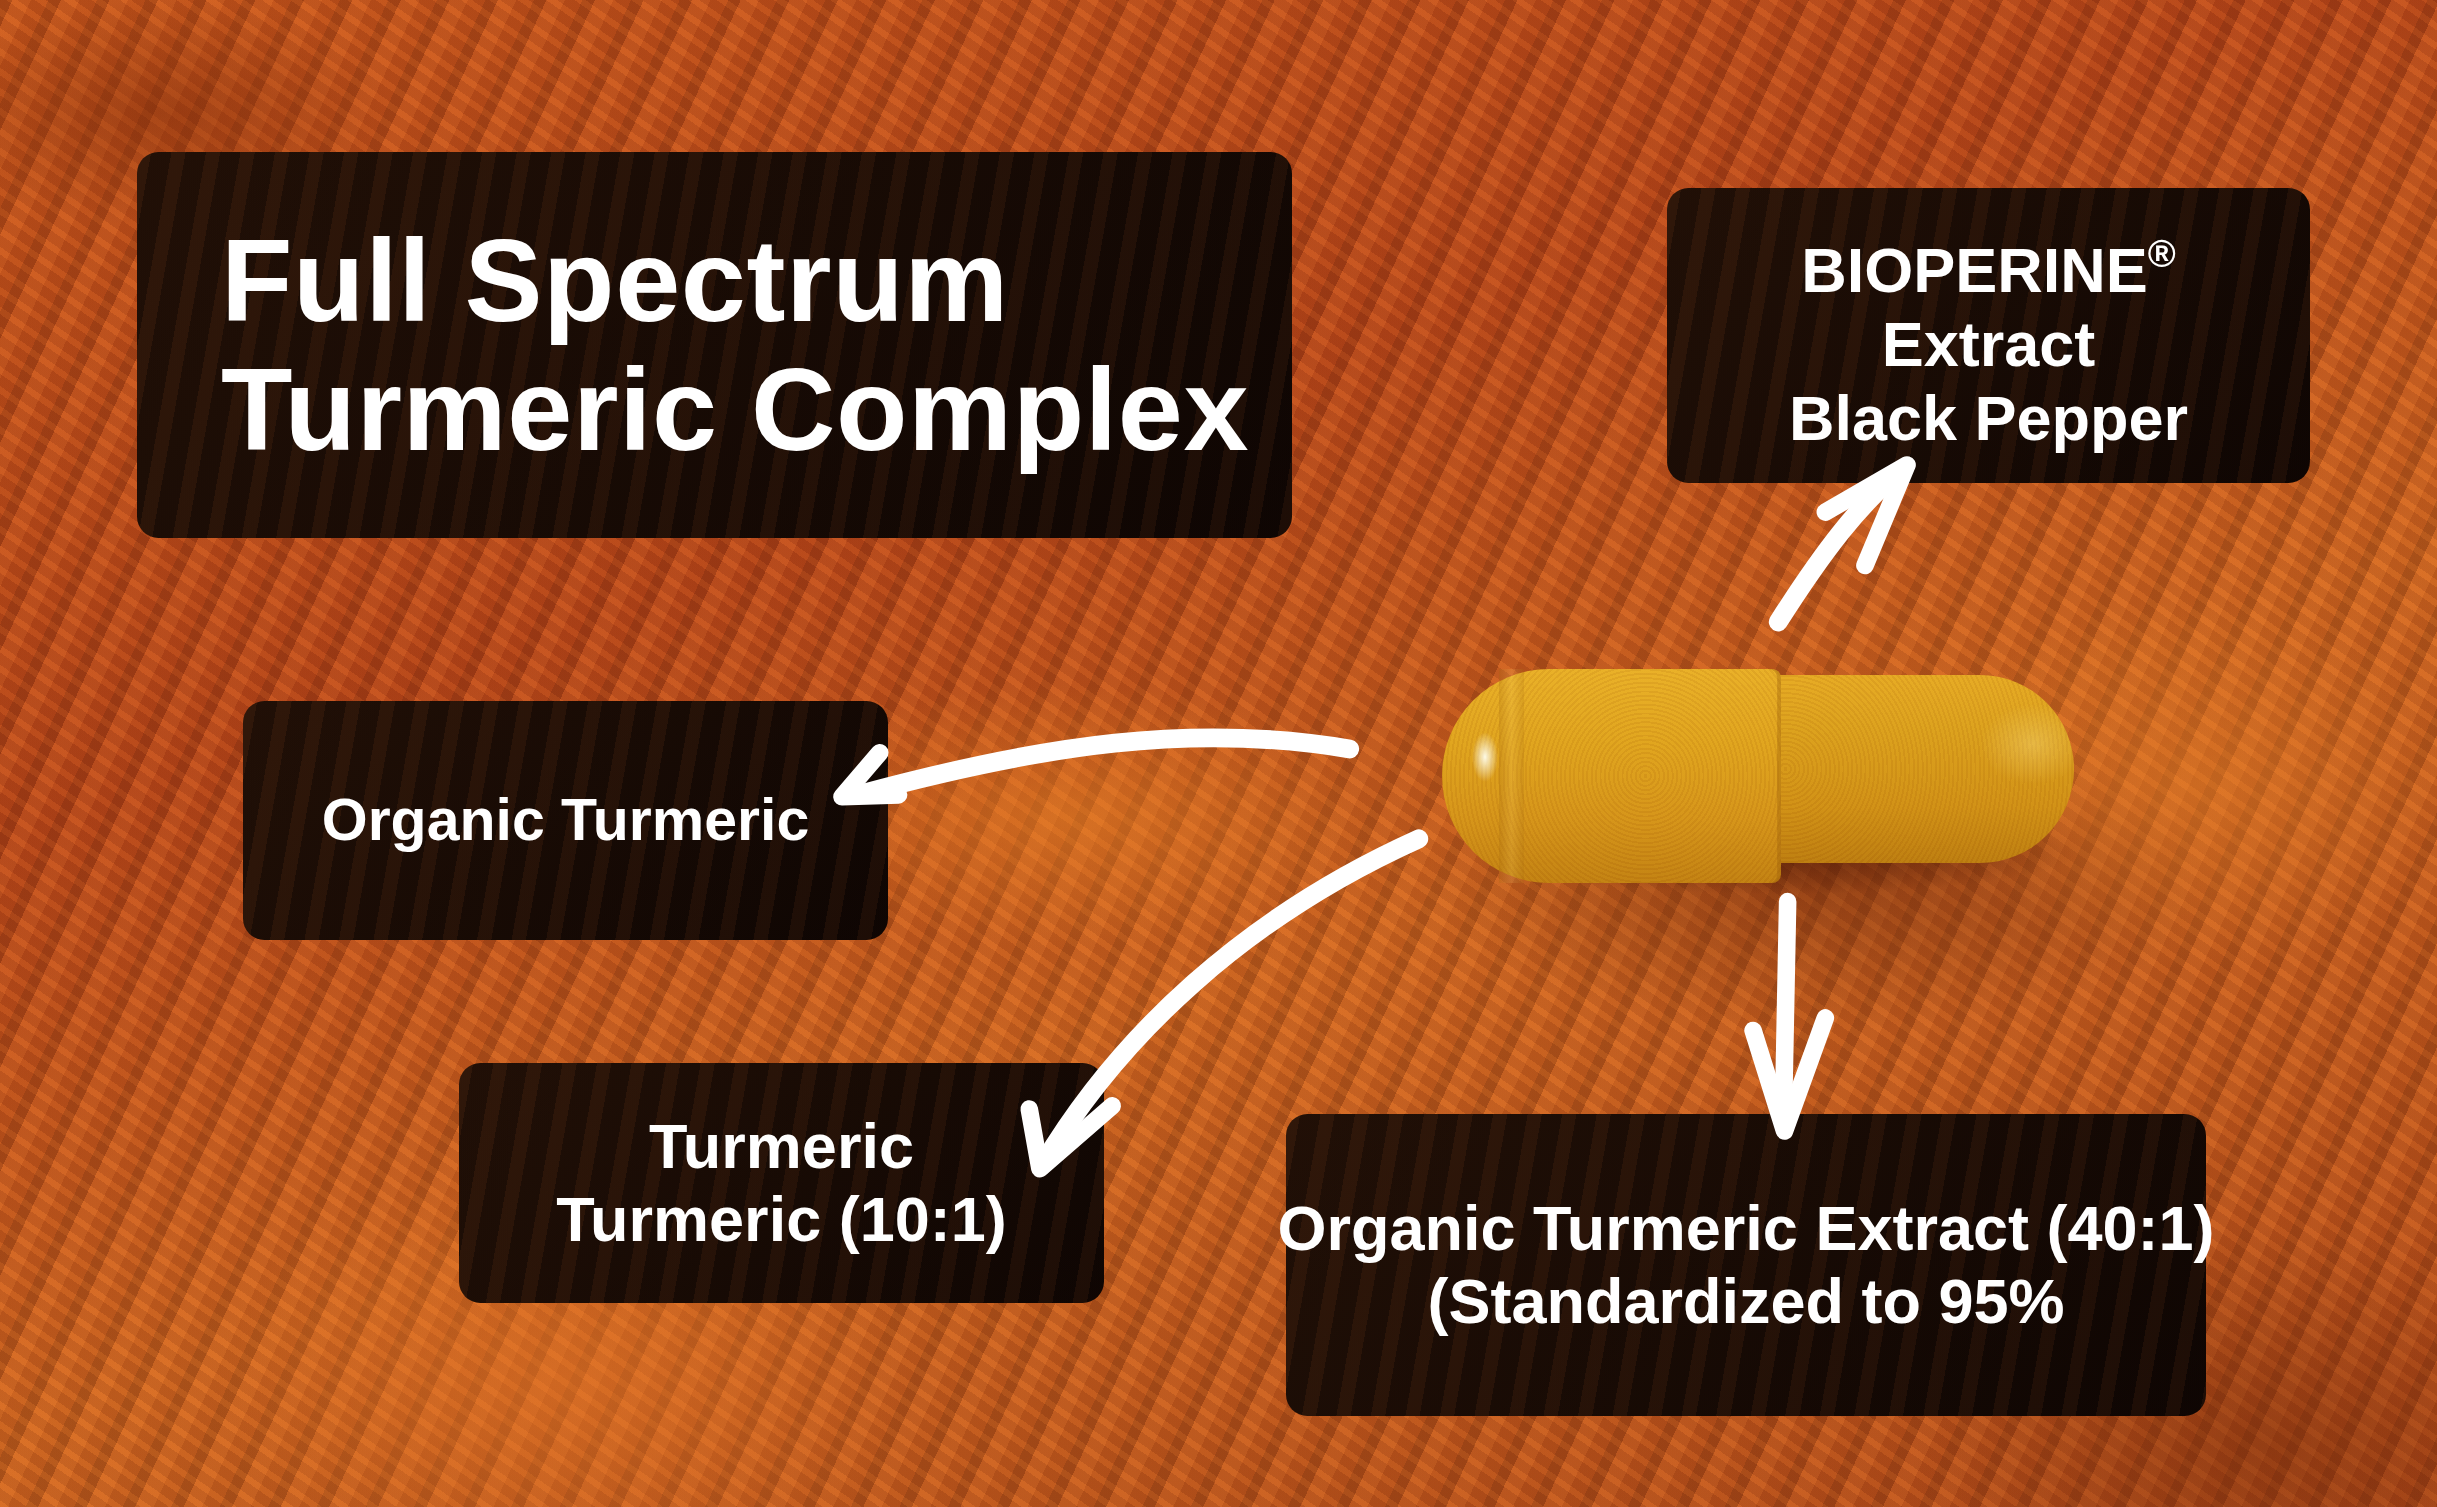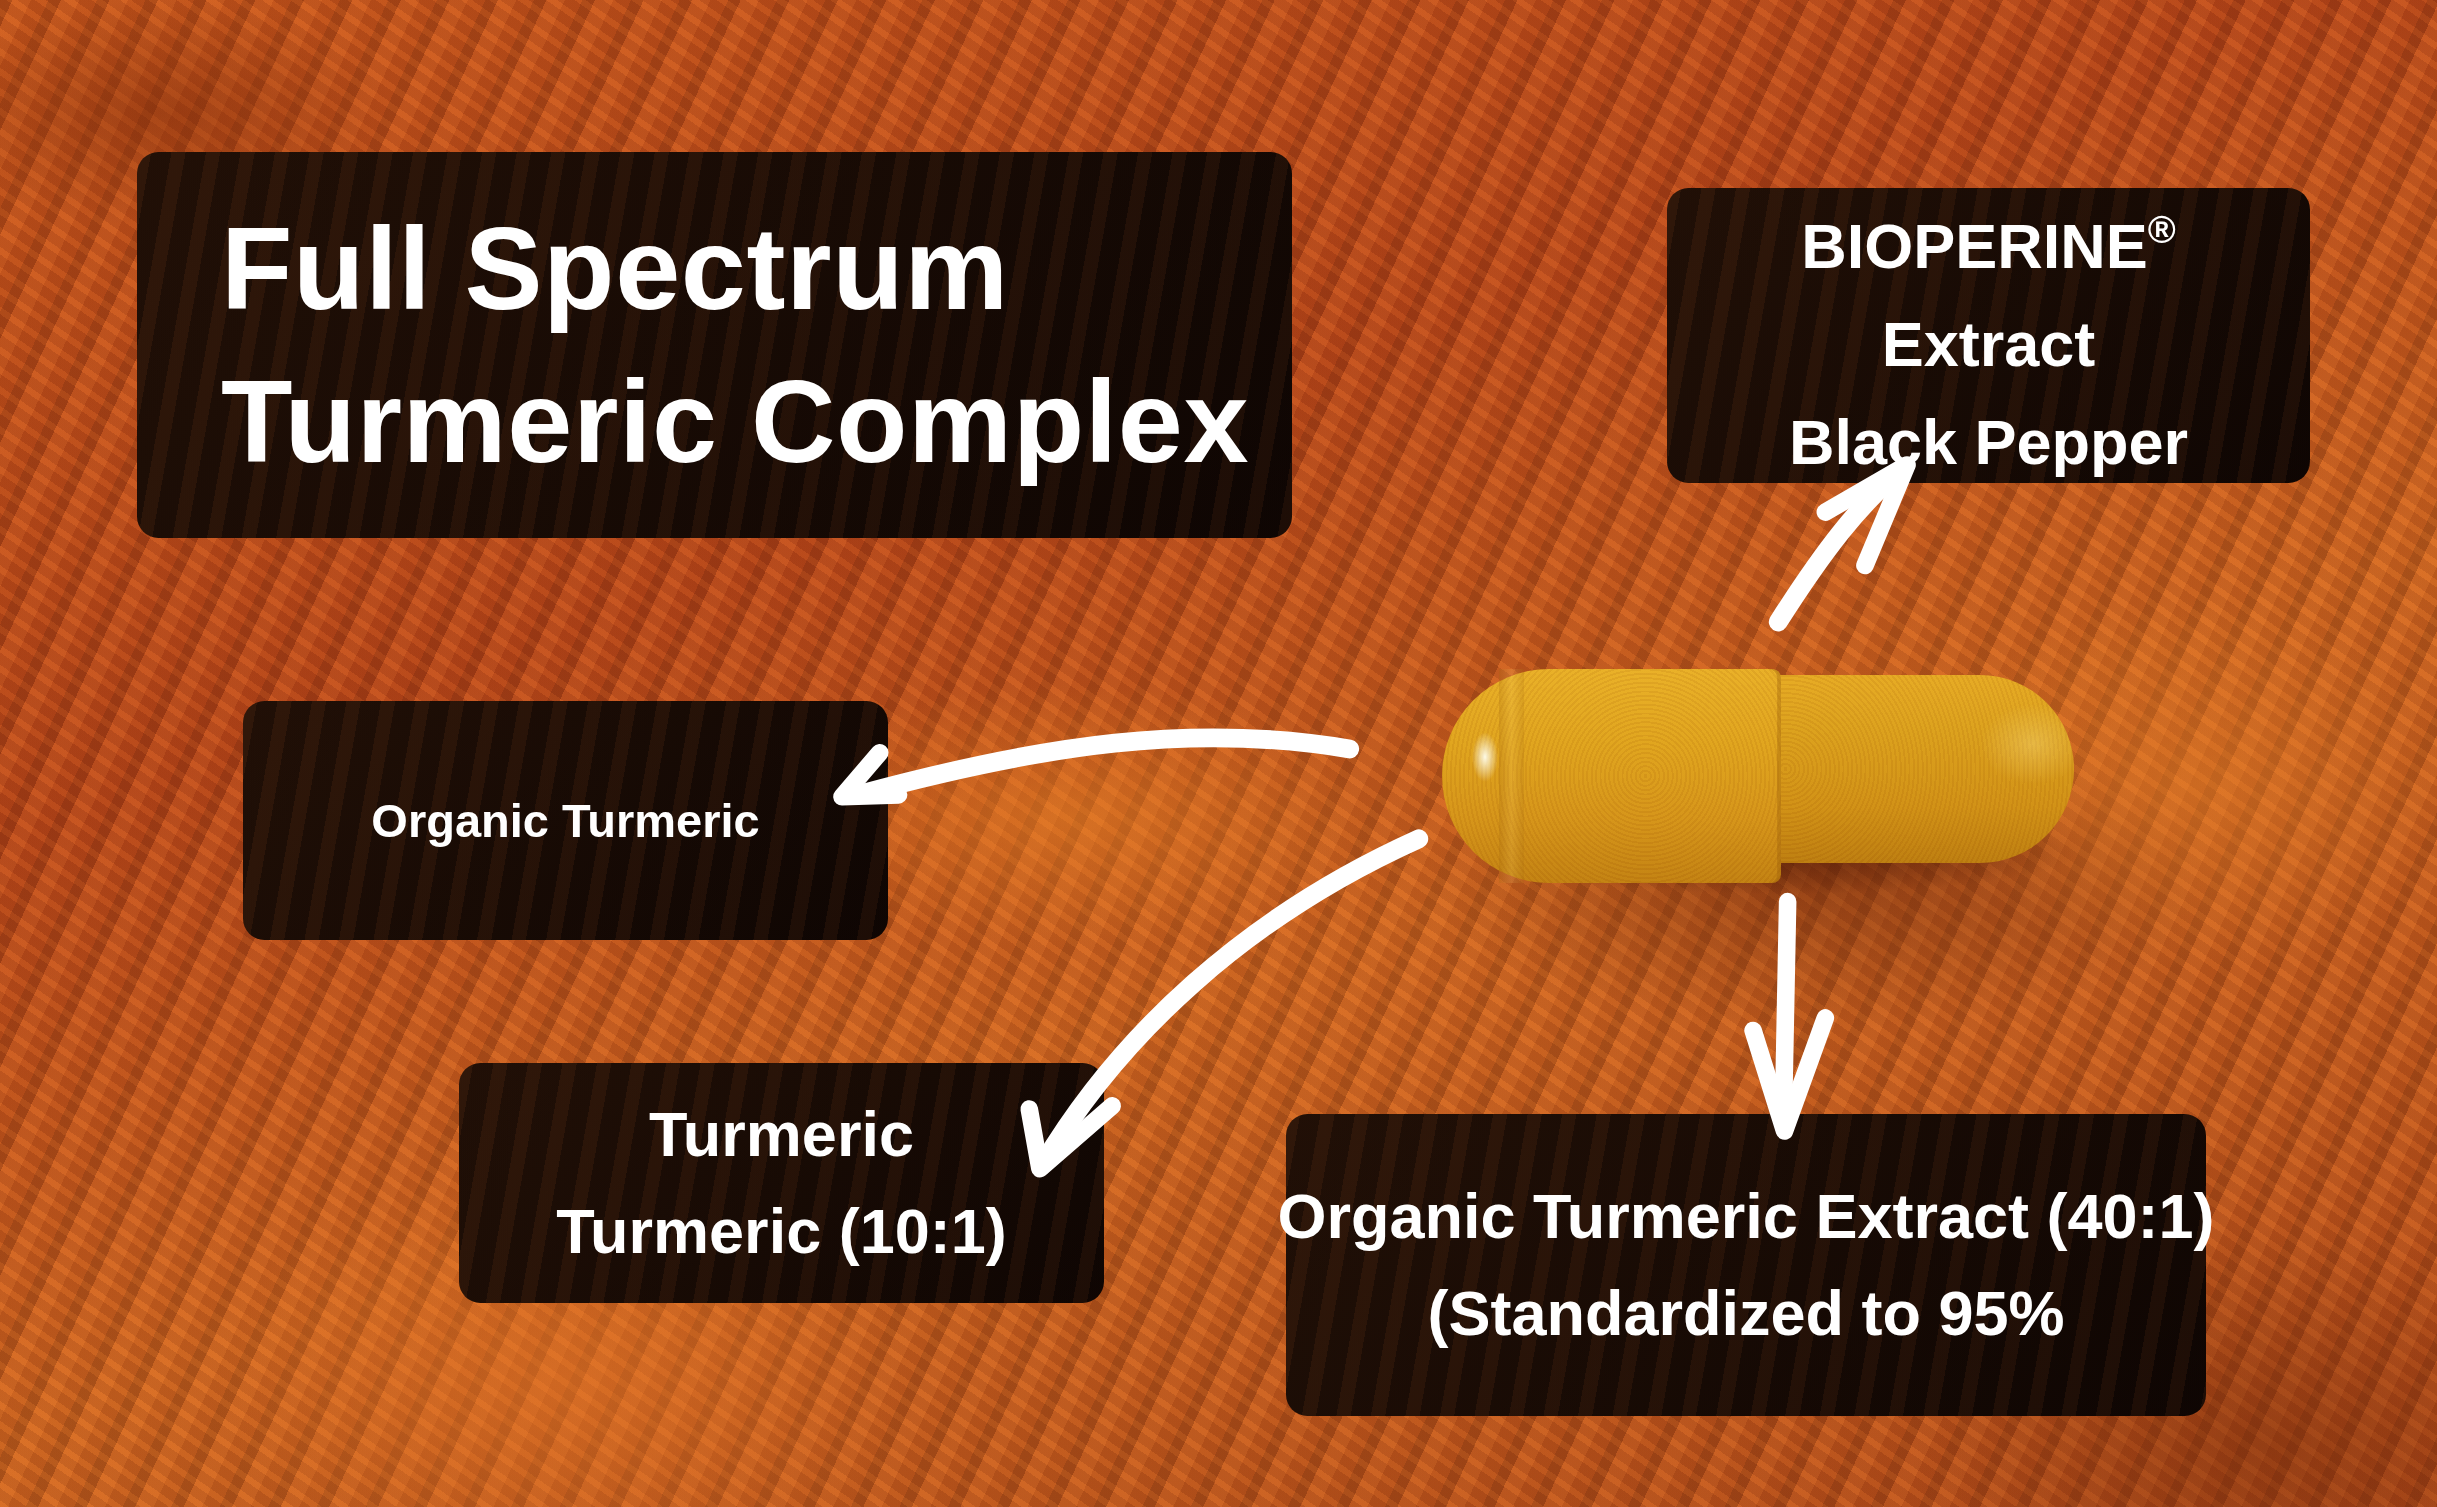--- a/index.html
+++ b/index.html
@@ -26,32 +26,32 @@
       background: rgba(22, 10, 5, 0.93);
       background-image:
         repeating-linear-gradient(100deg, rgba(70,35,15,0.25) 0 14px, rgba(10,4,2,0.25) 14px 34px),
         linear-gradient(135deg, rgba(40,20,8,0.96), rgba(14,6,3,0.96));
       border-radius: 21.4px;
       color: #ffffff;
       display: flex; align-items: center; justify-content: center;
       text-align: center;
       box-sizing: border-box;
     }
-    .panel .lines { display: flex; flex-direction: column; gap: 24px; }
+    .panel .lines { display: flex; flex-direction: column; }
     .panel .line { display: block; white-space: nowrap; }
 
     #title-box { left: 137px; top: 152px; width: 1155px; height: 386px; justify-content: flex-start; padding-left: 84px; text-align: left; }
     #title-box .line { font-size: 117px; font-weight: 700; line-height: 129px; letter-spacing: 0.6px; }
 
     #bioperine-box { left: 1645px; top: 188px; width: 643px; height: 295px; margin-left: 22px; }
     #bioperine-box .line { font-size: 63px; font-weight: 700; line-height: 74px; }
     .reg { font-size: 38px; vertical-align: 25px; }
 
     #powder-box { left: 243px; top: 701px; width: 645px; height: 239px; }
-    #powder-box .line { font-size: 47px; font-weight: 700; line-height: 73px; }
+    #powder-box .line { font-size: 59px; font-weight: 700; line-height: 73px; }
 
     #extract10-box { left: 447px; top: 1063px; width: 645px; height: 240px; margin-left: 12px; }
     #extract10-box .line { font-size: 63px; font-weight: 700; line-height: 73px; }
 
     #extract40-box { left: 1286px; top: 1114px; width: 920px; height: 302px; }
     #extract40-box .line { font-size: 63px; font-weight: 700; line-height: 73px; }
 
     
     #capsule { position: absolute; left: 1442px; top: 650px; width: 631px; height: 214px; }
     .cap-shadow {

